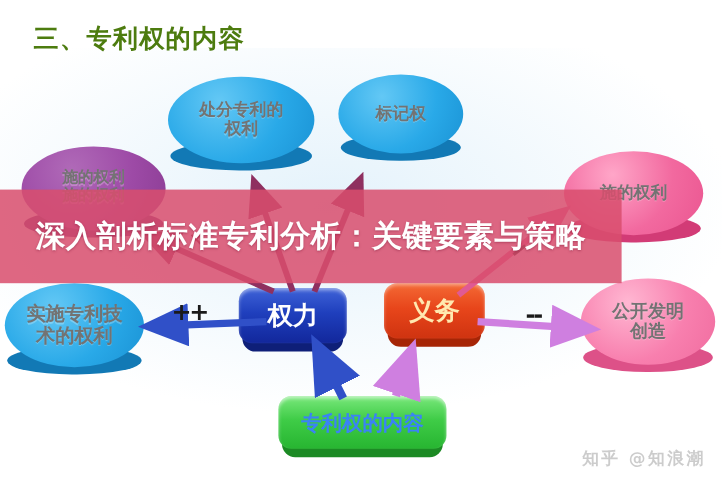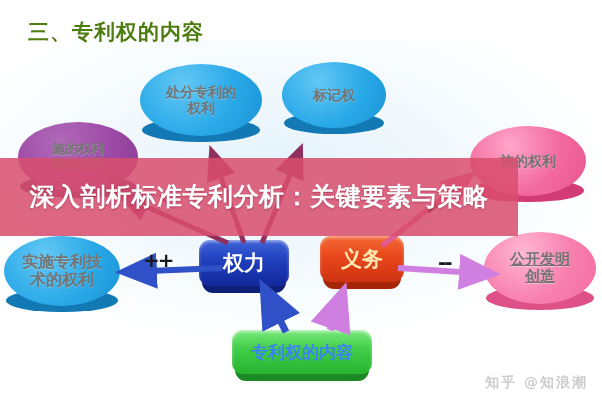--- a/index.html
+++ b/index.html
@@ -279,21 +279,21 @@
   </div>
 
   <div class="ellipse-node e-blue" style="left:4px; top:236px; width:116px; height:70px; font-size:16px;">
     <div class="face"></div>
     <div class="lbl">
       <span>实施专利技</span><br>
       <span>术的权利</span>
     </div>
   </div>
 
-  <div class="ellipse-node e-pink2" style="left:484px; top:232px; width:112px; height:72px; font-size:15px;text-decoration:underline;">
+  <div class="ellipse-node e-pink2" style="left:484px; top:232px; width:112px; height:72px; font-size:15px;">
     <div class="face"></div>
     <div class="lbl">
       <span>公开发明</span><br>
       <span>创造</span>
     </div>
   </div>
 
   <div class="rect-node r-blue" style="left:199px; top:240px; width:90px; height:46px; font-size:21px;">
     <div class="face"></div>
     <div class="lbl">权力</div>

